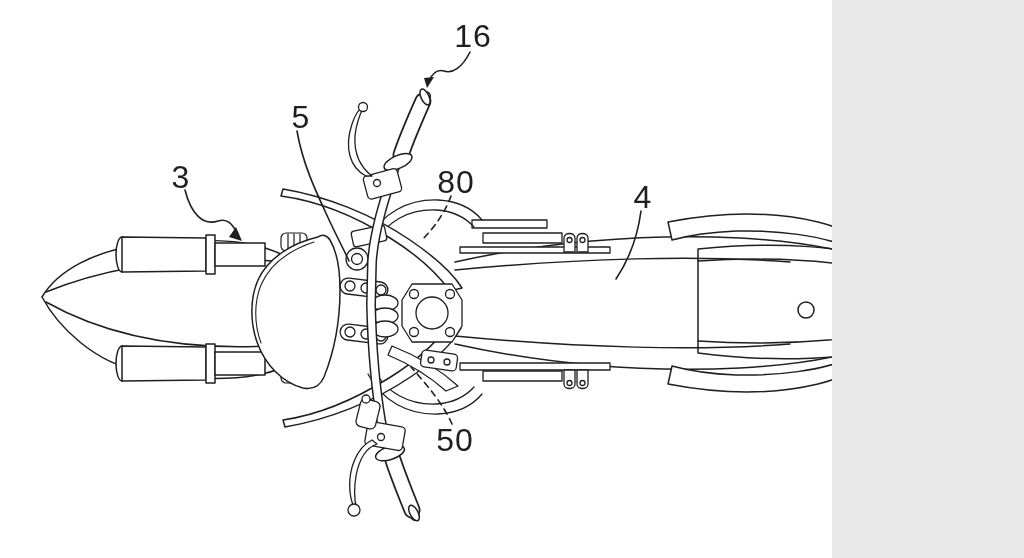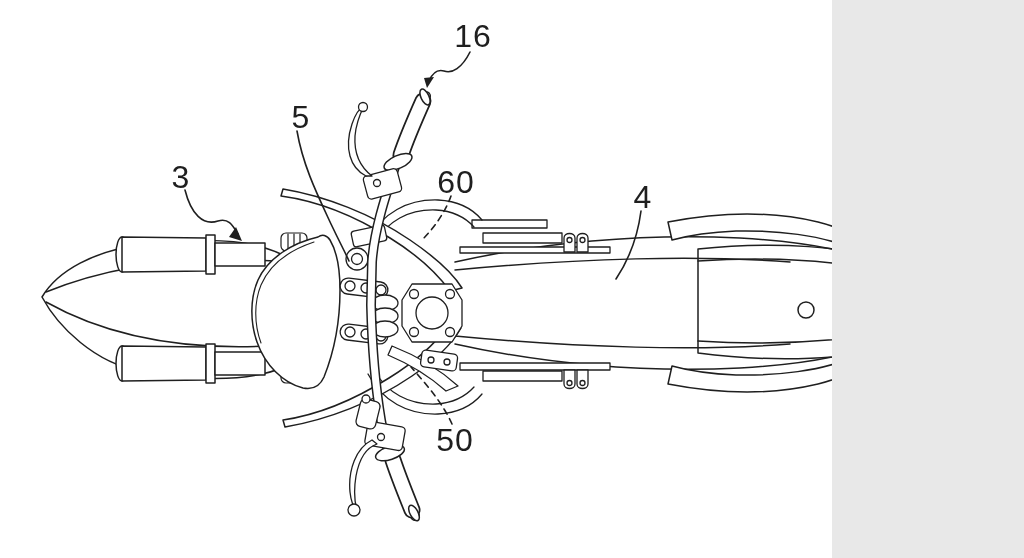--- a/index.html
+++ b/index.html
@@ -175,18 +175,18 @@
         <path d="M297 131 C303 166 318 196 331 224 C341 245 346 254 349 261"></path>
         <path d="M451 196 C446 210 436 226 422 240" stroke-dasharray="6 5"></path>
         <path d="M641 211 C638 234 630 258 616 279"></path>
         <path d="M452 424 C443 404 428 386 411 367" stroke-dasharray="6 5"></path>
       </g>
     </g>
   </svg>
 
   <div class="ref-label" style="left:473px; top:36px">16</div>
   <div class="ref-label" style="left:301px; top:117px">5</div>
-  <div class="ref-label" style="left:456px; top:182px">60</div>
+  <div class="ref-label" style="left:456px; top:182px">80</div>
   <div class="ref-label" style="left:181px; top:177px">3</div>
   <div class="ref-label" style="left:643px; top:197px">4</div>
   <div class="ref-label" style="left:455px; top:440px">50</div>
 
 </div>
 
 </body></html>

